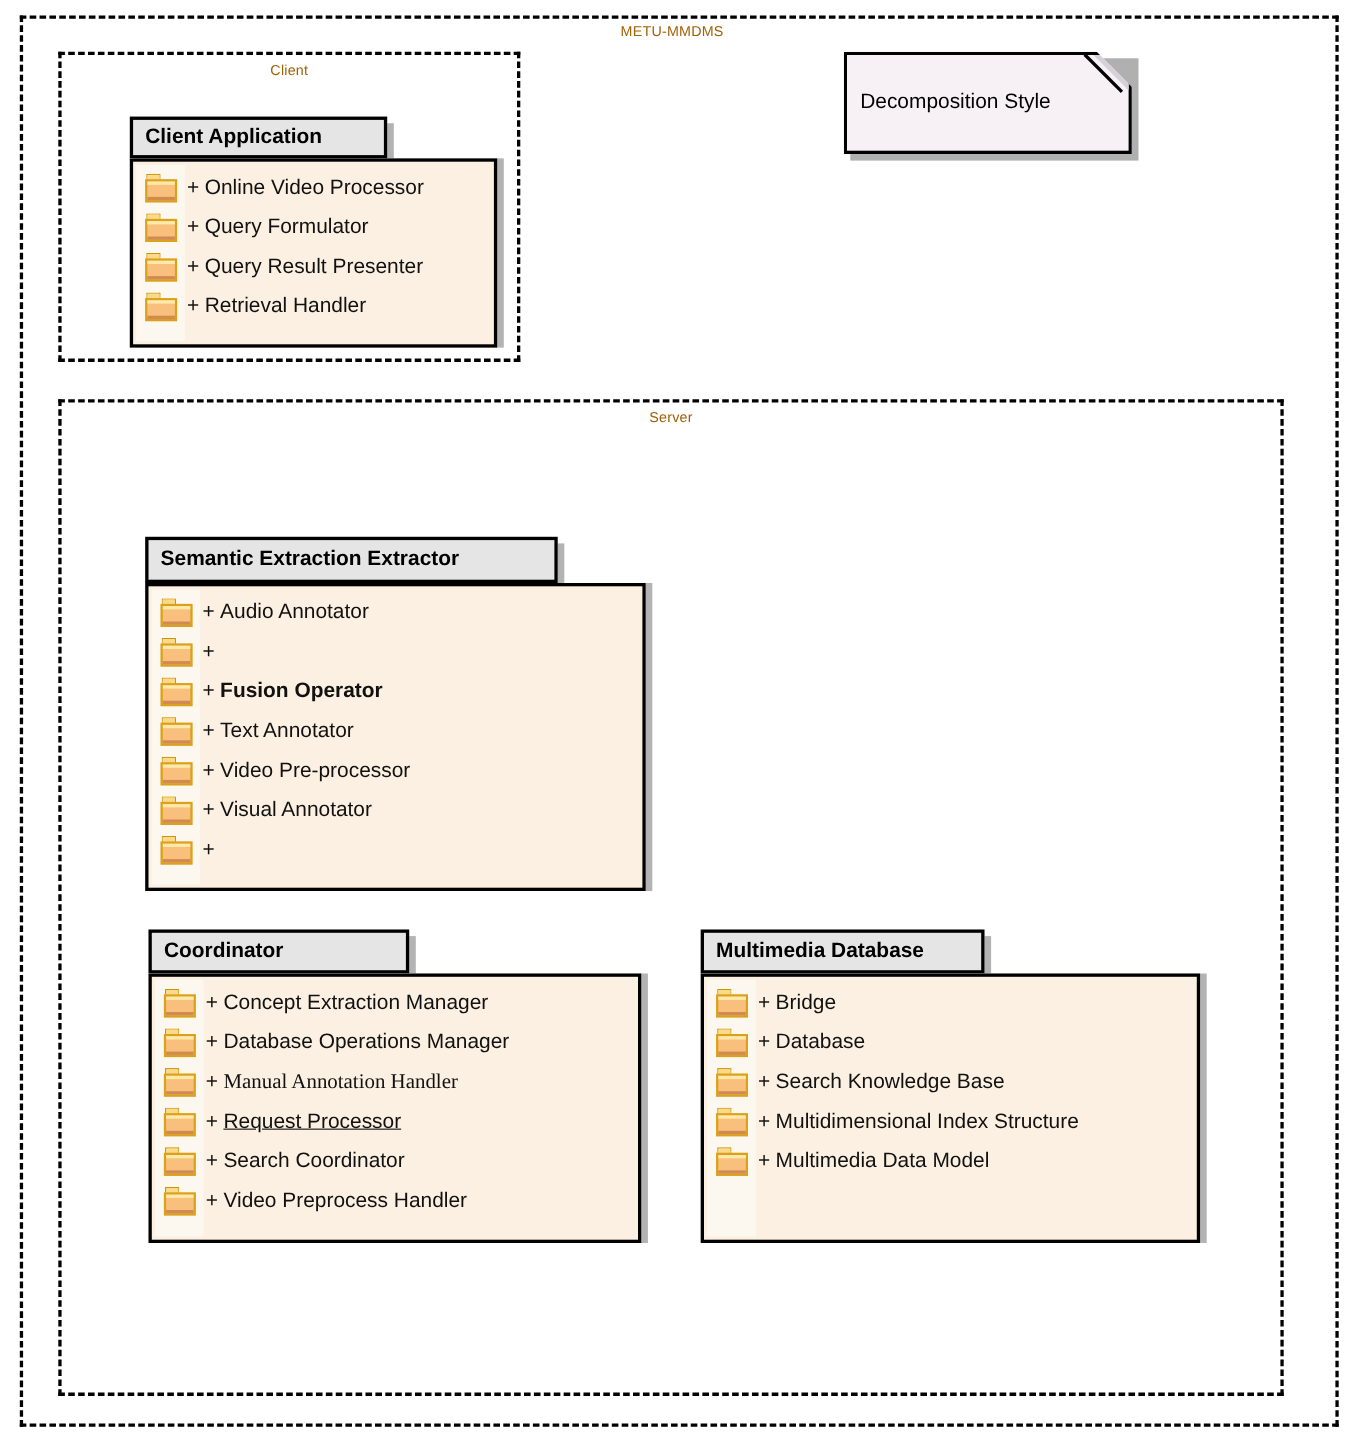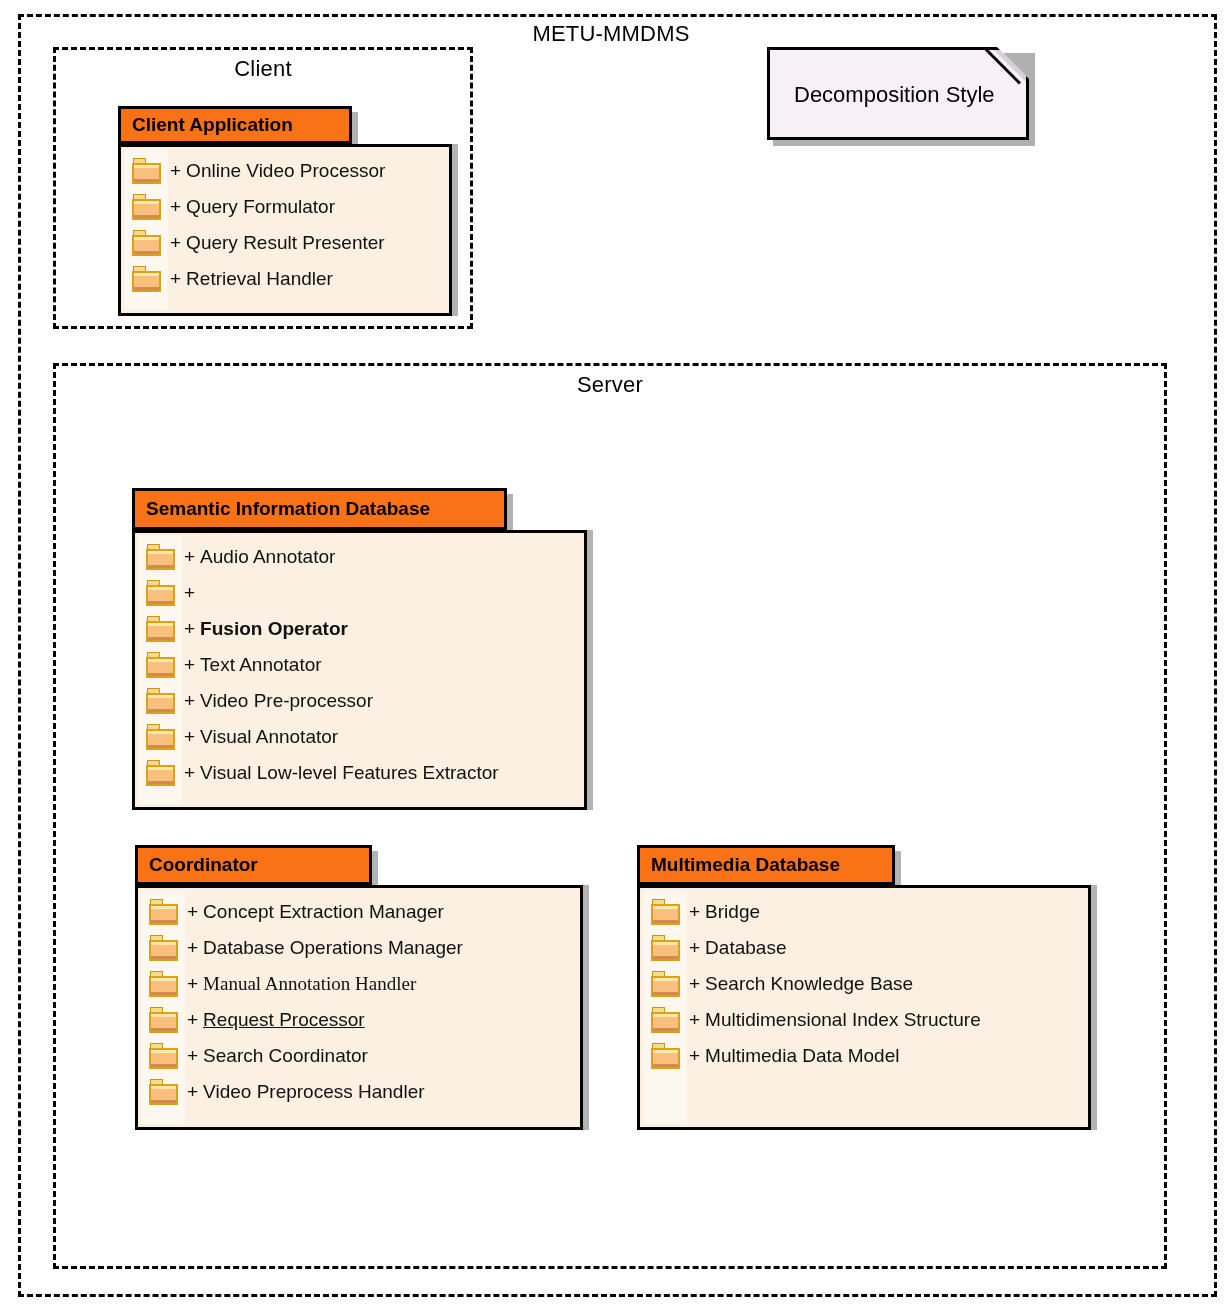--- a/index.html
+++ b/index.html
@@ -21,22 +21,22 @@
     border: 3px dashed #000000;
     box-sizing: border-box;
     background: transparent;
   }
   .frame-label {
     position: absolute;
     top: 6px;
     left: 0;
     width: 100%;
     text-align: center;
-    font-size: 22px;
-    color: #000000;
+    font-size: 13px;
+    color: #a16207;
     letter-spacing: 0.2px;
   }
   #frame-metu { left: 18px;  top: 14px;  width: 1199px; height: 1283px; }
   #frame-metu > .frame-label { top: 4px; left: 0; width: 1180px; }
   #frame-client { left: 53px;  top: 47px;  width: 420px;  height: 282px; }
   #frame-server { left: 53px;  top: 363px; width: 1114px; height: 906px; }
 
   
   .note-wrap {
     position: absolute;
@@ -85,39 +85,39 @@
     left: -2px;
     top: 16px;
     width: 48px;
     height: 3px;
     background: #000000;
     transform: rotate(45deg);
     transform-origin: 50% 50%;
   }
   .note-text {
     position: absolute;
-    left: 24px;
+    left: 12px;
     top: 32px;
-    font-size: 22px;
+    font-size: 19px;
     color: #000000;
   }
 
   
   .pkg {
     position: absolute;
   }
   .pkg-shadow-tab, .pkg-shadow-body {
     position: absolute;
     background: #b3b3b3;
   }
   .pkg-tab {
     position: absolute;
     left: 0;
     top: 0;
-    background: #f97316;
+    background: #e5e5e5;
     border: 3px solid #000000;
     box-sizing: border-box;
     display: flex;
     align-items: center;
     padding-left: 11px;
     font-weight: bold;
     font-size: 19px;
     color: #000000;
     white-space: nowrap;
   }
@@ -271,21 +271,21 @@
         <span class="pkg-item-label" style="margin-left:5px;">Retrieval Handler</span>
       </div>
 
     </div>
   </div>
 </div>
 
 <div class="pkg" id="pkg-semantic-information-extractor" style="left:132px; top:488px;">
   <div class="pkg-shadow-tab" style="left:6px; top:6px; width:375px; height:42px;"></div>
   <div class="pkg-shadow-body" style="left:6px; top:42px; width:455px; height:280px;"></div>
-  <div class="pkg-tab" style="width:375px; height:42px;">Semantic Information Database</div>
+  <div class="pkg-tab" style="width:375px; height:42px;">Semantic Extraction Extractor</div>
   <div class="pkg-body" style="top:42px; width:455px; height:280px;">
     <div class="pkg-iconstrip"></div>
     <div class="pkg-items">
 
       <div class="pkg-item">
         <span class="folder-icon">
             <span class="tab"></span>
             <span class="main"></span>
           </span>
         <span class="pkg-item-label">+</span>
@@ -335,21 +335,20 @@
         <span class="pkg-item-label">+</span>
         <span class="pkg-item-label" style="margin-left:5px;">Visual Annotator</span>
       </div>
 
       <div class="pkg-item">
         <span class="folder-icon">
             <span class="tab"></span>
             <span class="main"></span>
           </span>
         <span class="pkg-item-label">+</span>
-        <span class="pkg-item-label" style="margin-left:5px;">Visual Low-level Features Extractor</span>
       </div>
 
     </div>
   </div>
 </div>
 
 <div class="pkg" id="pkg-coordinator" style="left:135px; top:845px;">
   <div class="pkg-shadow-tab" style="left:6px; top:6px; width:237px; height:40px;"></div>
   <div class="pkg-shadow-body" style="left:6px; top:40px; width:448px; height:245px;"></div>
   <div class="pkg-tab" style="width:237px; height:40px;">Coordinator</div>

